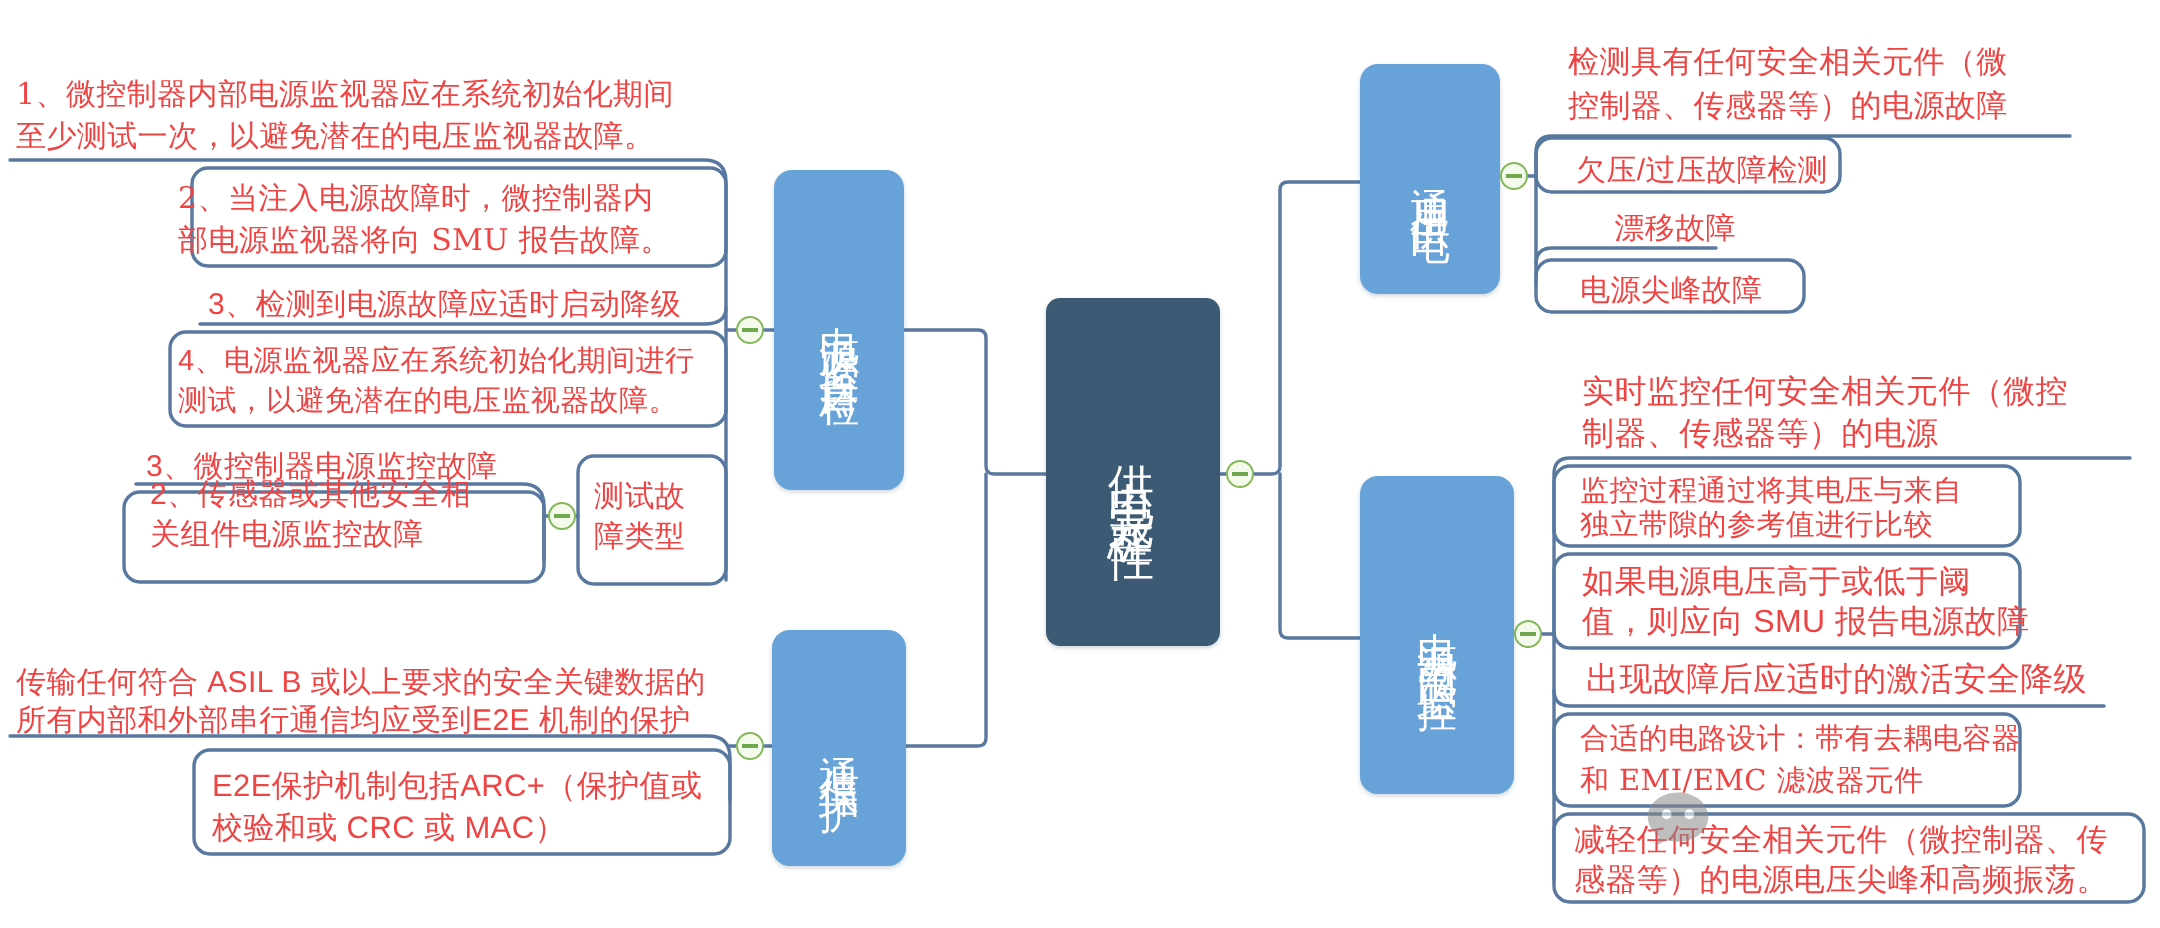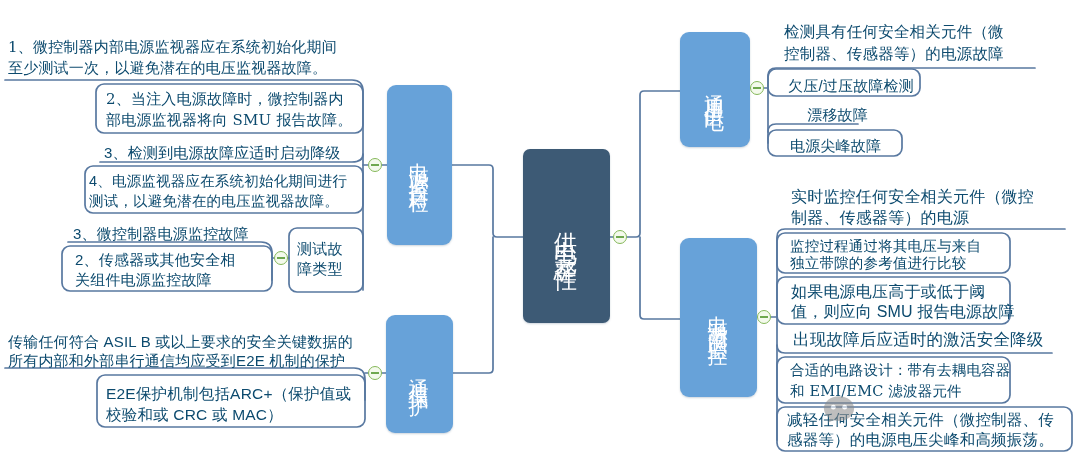--- a/index.html
+++ b/index.html
@@ -1,20 +1,20 @@
 <!DOCTYPE html>
 <html><head>
 <meta charset="utf-8">
 <style>
   html,body{margin:0;padding:0;background:#ffffff;}
   #canvas{position:relative;width:1080px;height:464px;background:#ffffff;overflow:hidden;
           font-family:"Liberation Sans",sans-serif;}
   svg.wires{position:absolute;left:0;top:0;z-index:1;}
   svg.wires path, svg.wires rect{fill:none;stroke:#5878A0;stroke-width:1.7;stroke-linecap:round;}
-  .topic{position:absolute;z-index:3;color:#0c4a6e;font-size:15px;line-height:21px;
+  .topic{position:absolute;z-index:3;color:#ef4444;font-size:15px;line-height:21px;
          white-space:pre-line;font-weight:500;letter-spacing:0.2px;}
   .serif{font-family:"DejaVu Serif","Liberation Serif",serif;font-weight:400;}
   .bnode{position:absolute;z-index:3;background:#67A2D9;border-radius:9px;color:#ffffff;
          display:flex;align-items:center;justify-content:center;box-shadow:0 1px 2px rgba(60,90,120,.25);}
   .bnode .vt{writing-mode:vertical-rl;text-orientation:upright;font-size:20px;letter-spacing:6px;}
   .center-node{background:#3D5A75;border-radius:7px;}
   .center-node .vt{font-size:23px;letter-spacing:9px;}
   .collapse{position:absolute;z-index:4;width:14px;height:14px;border-radius:50%;
             background:#F4FAEC;border:1.5px solid #85B85A;box-sizing:border-box;cursor:pointer;}
   .collapse::after{content:"";position:absolute;left:2px;right:2px;top:50%;margin-top:-0.8px;
@@ -79,30 +79,30 @@
   </div>
   <div class="bnode" style="left:680px;top:32px;width:70px;height:115px;">
     <span class="vt">通用供电</span>
   </div>
   <div class="bnode" style="left:680px;top:238px;width:77px;height:159px;">
     <span class="vt">电源范围监控</span>
   </div>
 
   <div class="topic serif" style="left:8px;top:37px;width:352px;">1、微控制器内部电源监视器应在系统初始化期间
 至少测试一次，以避免潜在的电压监视器故障。</div>
-  <div class="topic serif" style="left:106px;top:89px;width:256px;">2、当注入电源故障时，微控制器内
+  <div class="topic serif" style="left:89px;top:89px;width:256px;">2、当注入电源故障时，微控制器内
 部电源监视器将向 SMU 报告故障。</div>
   <div class="topic" style="left:104px;top:142px;width:252px;">3、检测到电源故障应适时启动降级</div>
   <div class="topic" style="left:89px;top:171px;width:262px;font-size:14.5px;line-height:20px;">4、电源监视器应在系统初始化期间进行
 测试，以避免潜在的电压监视器故障。</div>
 
   <div class="topic" style="left:297px;top:239px;width:52px;line-height:20px;">测试故
 障类型</div>
   <div class="topic" style="left:73px;top:223px;width:195px;">3、微控制器电源监控故障</div>
-  <div class="topic" style="left:75px;top:250px;width:188px;line-height:20px;">2、传感器或其他安全相
+  <div class="topic" style="left:75px;top:238px;width:188px;line-height:20px;">2、传感器或其他安全相
 关组件电源监控故障</div>
 
   <div class="topic" style="left:8px;top:332px;width:352px;line-height:19px;">传输任何符合 ASIL B 或以上要求的安全关键数据的
 所有内部和外部串行通信均应受到E2E 机制的保护</div>
   <div class="topic" style="left:106px;top:383px;width:258px;font-size:15.5px;">E2E保护机制包括ARC+（保护值或
 校验和或 CRC 或 MAC）</div>
 
   <div class="topic" style="left:784px;top:21px;width:245px;font-size:15.5px;line-height:22px;">检测具有任何安全相关元件（微
 控制器、传感器等）的电源故障</div>
   <div class="topic" style="left:788px;top:75px;width:140px;">欠压/过压故障检测</div>

